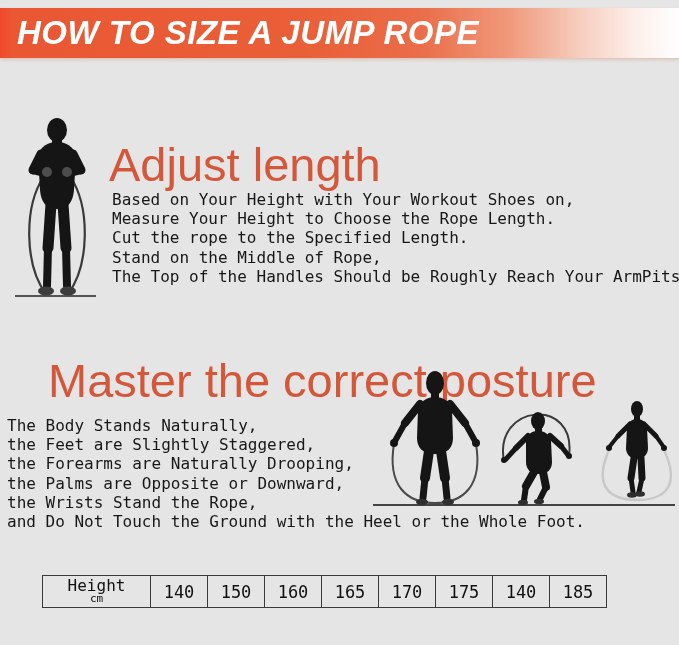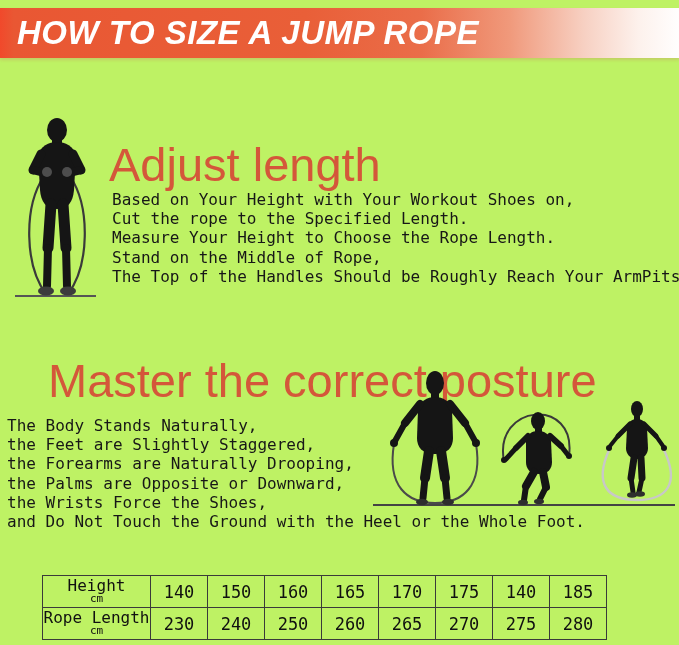--- a/index.html
+++ b/index.html
@@ -1,18 +1,18 @@
 <!DOCTYPE html>
 <html><head>
 <meta charset="utf-8">
 <style>
   * { margin:0; padding:0; box-sizing:border-box; }
   html,body { background:#ffffff; }
   .canvas {
-    position:relative; width:679px; height:645px; background:#bef264;
+    position:relative; width:679px; height:645px; background:#e5e5e5;
     overflow:hidden; font-family:"Liberation Sans", sans-serif;
   }
 
   
   .banner {
     position:absolute; left:0; top:8px; width:679px; height:50px;
     background:linear-gradient(90deg,
       #f1492b 0%, #e95733 2%, #e95f38 45%, #ea6d49 62%,
       #f0997b 75%, #f7d0c2 86%, #fdf1ec 94%, #fffefe 100%);
     box-shadow:0 2px 3px rgba(205,125,95,0.30);
@@ -87,34 +87,34 @@
       <line x1="56" y1="138" x2="57" y2="176" stroke="#151515" stroke-width="8" stroke-linecap="round"></line>
       <ellipse cx="36" cy="181" rx="8" ry="4.5" fill="#3c3c3c"></ellipse>
       <ellipse cx="58" cy="181" rx="8" ry="4.5" fill="#3c3c3c"></ellipse>
     </g>
   </svg>
 
   <h2 class="accent-heading h-adjust" style="color: rgb(212, 87, 58);">Adjust length</h2>
 
   <div class="mono-block s1-text">
     <div>Based on Your Height with Your Workout Shoes on,</div>
+    <div>Measure Your Height to Choose the Rope Length.</div>
     <div>Cut the rope to the Specified Length.</div>
-    <div>Measure Your Height to Choose the Rope Length.</div>
     <div>Stand on the Middle of Rope,</div>
     <div>The Top of the Handles Should be Roughly Reach Your ArmPits</div>
   </div>
 
   <h2 class="accent-heading h-posture" style="color: rgb(212, 87, 58);">Master the correct posture</h2>
 
   <div class="mono-block s2-text">
     <div>The Body Stands Naturally,</div>
     <div>the Feet are Slightly Staggered,</div>
     <div>the Forearms are Naturally Drooping,</div>
     <div>the Palms are Opposite or Downward,</div>
-    <div>the Wrists Force the Shoes,</div>
+    <div>the Wrists Stand the Rope,</div>
     <div>and Do Not Touch the Ground with the Heel or the Whole Foot.</div>
   </div>
 
   <svg class="fig-jumpers" width="306" height="144" viewBox="0 0 306 144">
     <line x1="0" y1="139" x2="302" y2="139" stroke="#444" stroke-width="2"></line>
 
     <g>
       <path d="M21,78 C14,120 34,137 62,137 C90,137 110,120 103,78" fill="none" stroke="#4a4a4a" stroke-width="2"></path>
       <g fill="#151515">
         <ellipse cx="62" cy="17" rx="9" ry="12"></ellipse>
@@ -187,30 +187,16 @@
         </td>
         <td class="num">140</td>
         <td class="num">150</td>
         <td class="num">160</td>
         <td class="num">165</td>
         <td class="num">170</td>
         <td class="num">175</td>
         <td class="num">140</td>
         <td class="num">185</td>
       </tr>
-      <tr>
-        <td class="lab">
-          <span>Rope Length</span>
-          <span class="unit">cm</span>
-        </td>
-        <td class="num">230</td>
-        <td class="num">240</td>
-        <td class="num">250</td>
-        <td class="num">260</td>
-        <td class="num">265</td>
-        <td class="num">270</td>
-        <td class="num">275</td>
-        <td class="num">280</td>
-      </tr>
     </tbody>
   </table>
 
 </div>
 
 </body></html>

